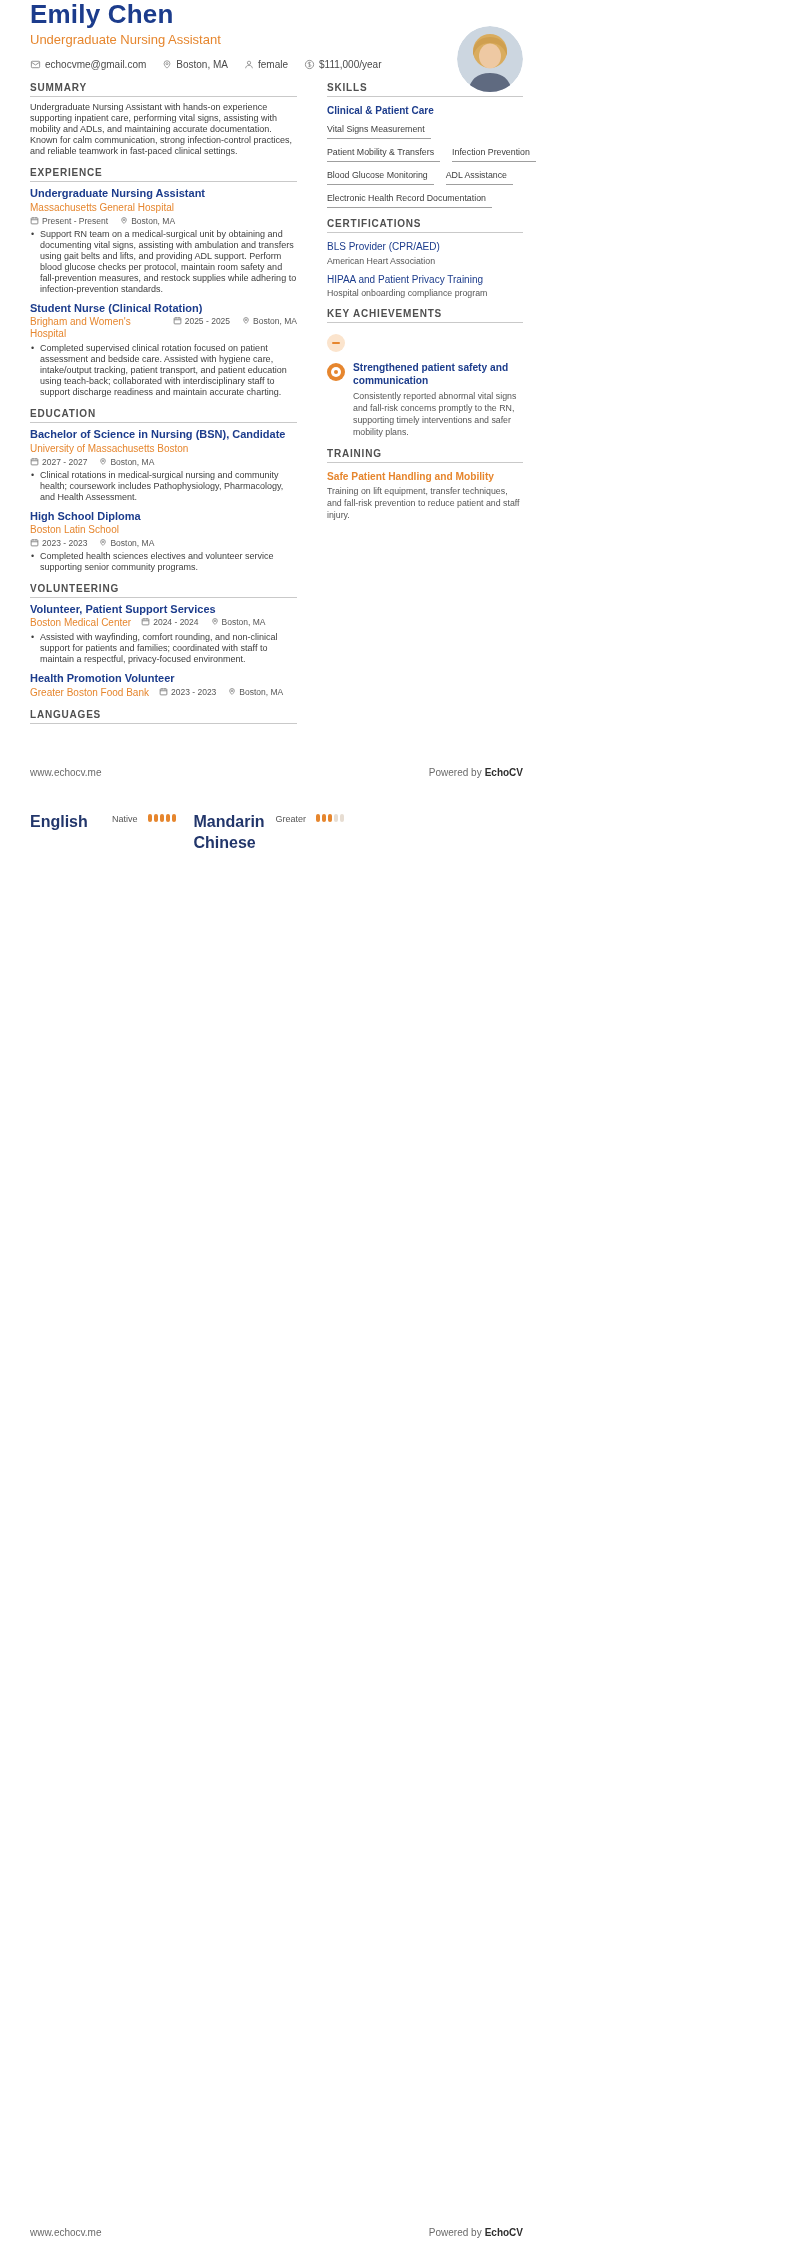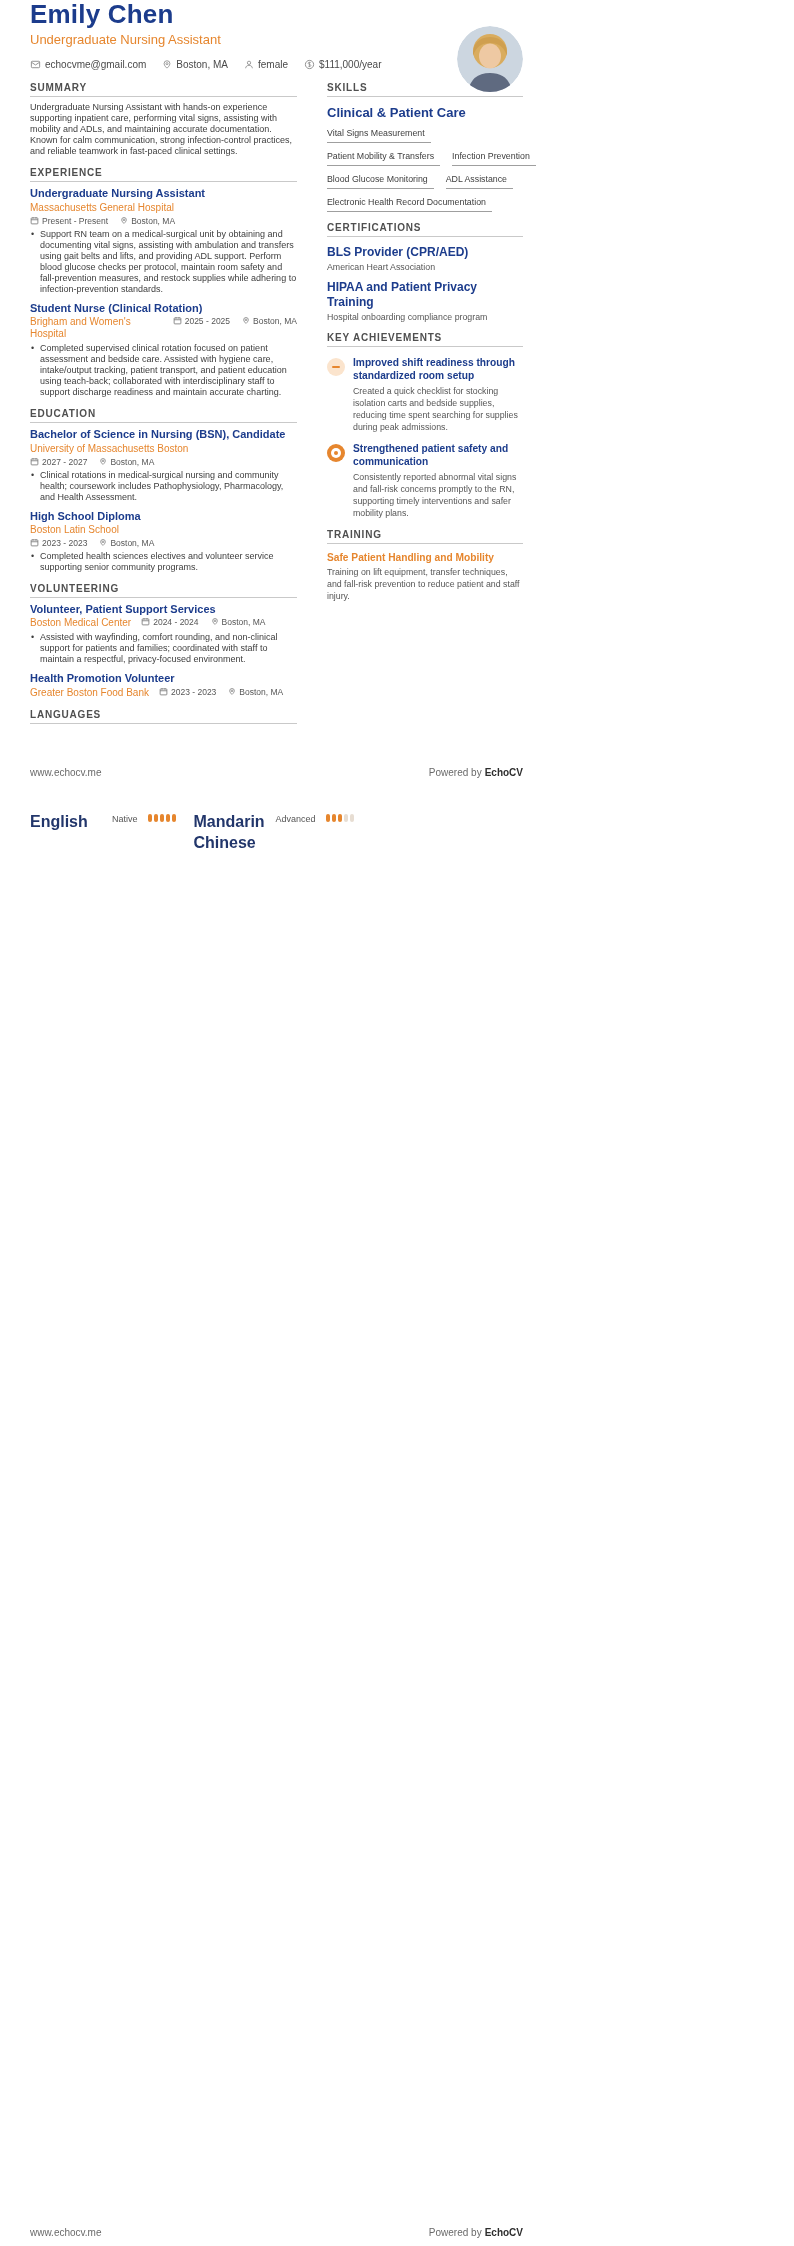--- a/index.html
+++ b/index.html
@@ -46,26 +46,26 @@
   .meta { margin-top:2px; display:flex; align-items:center; gap:12px; font-size:8.5px; color:#565656; }
   .sub-row .meta { margin-top:0; }
   .meta-chunk { display:flex; align-items:center; gap:3px; white-space:nowrap; }
   .meta-chunk svg { display:block; }
   .bullets { margin-top:3px; }
   .bullet { position:relative; padding-left:10px; font-size:9px; line-height:11px; color:#3d3d3d; }
   .bullet::before { content:"•"; position:absolute; left:1px; top:0; }
   .body-text { font-size:9px; line-height:11px; color:#3d3d3d; }
 
   
-  .group-title { margin-top:8px; font-size:13px; font-weight:600; color:#1c3c8c; }
+  .group-title { margin-top:8px; font-size:10px; font-weight:600; color:#1c3c8c; }
   .tags { margin-top:8px; }
   .tag-row { display:flex; gap:12px; margin-bottom:8px; }
   .tag { font-size:8.8px; color:#3d3d3d; white-space:nowrap; padding:0 6px 4px 0; border-bottom:1px solid #9f9f9f; }
   .cert { margin-top:8px; }
-  .cert-name { font-size:12px; font-weight:700; color:#1c3c8c; line-height:1.25; }
+  .cert-name { font-size:10px; font-weight:400; color:#1c3c8c; line-height:1.25; }
   .cert-org { margin-top:2px; font-size:8.8px; color:#565656; }
   .ach { display:flex; gap:8px; margin-top:10px; }
   .ach-icon { flex:0 0 18px; width:18px; height:18px; border-radius:50%; position:relative; margin-top:1px; }
   .ach-icon.dash { background:#fbe4cd; }
   .ach-icon.dash::before { content:""; position:absolute; left:5px; top:8px; width:8px; height:2px; border-radius:1px; background:#e6862e; }
   .ach-icon.target { background:#e6862e; }
   .ach-icon.target::before { content:""; position:absolute; left:4px; top:4px; width:10px; height:10px; border-radius:50%; background:#fff; }
   .ach-icon.target::after { content:""; position:absolute; left:7px; top:7px; width:4px; height:4px; border-radius:50%; background:#e6862e; }
   .ach-title { font-size:10.2px; font-weight:600; color:#1c3c8c; line-height:1.25; }
   .ach-text { margin-top:3px; font-size:8.8px; color:#565656; line-height:1.35; }
@@ -381,24 +381,20 @@
           <div class="cert">
             <div class="cert-name">HIPAA and Patient Privacy Training</div>
             <div class="cert-org">Hospital onboarding compliance program</div>
           </div>
         </div>
 
         <div class="section">
           <div class="section-h">KEY ACHIEVEMENTS</div>
           <div class="ach">
             <span class="ach-icon dash"></span>
-            <div>
-              <div class="ach-title">Improved shift readiness through standardized room setup</div>
-              <div class="ach-text">Created a quick checklist for stocking isolation carts and bedside supplies, reducing time spent searching for supplies during peak admissions.</div>
-            </div>
           </div>
           <div class="ach">
             <span class="ach-icon target"></span>
             <div>
               <div class="ach-title">Strengthened patient safety and communication</div>
               <div class="ach-text">Consistently reported abnormal vital signs and fall-risk concerns promptly to the RN, supporting timely interventions and safer mobility plans.</div>
             </div>
           </div>
         </div>
 
@@ -429,21 +425,21 @@
         <div class="lang-dots">
             <span class="dot filled"></span>
             <span class="dot filled"></span>
             <span class="dot filled"></span>
             <span class="dot filled"></span>
             <span class="dot filled"></span>
           </div>
       </div>
       <div class="lang">
         <div class="lang-name">Mandarin Chinese</div>
-        <div class="lang-level">Advanced</div>
+        <div class="lang-level">Greater</div>
         <div class="lang-dots">
             <span class="dot filled"></span>
             <span class="dot filled"></span>
             <span class="dot filled"></span>
             <span class="dot"></span>
             <span class="dot"></span>
           </div>
       </div>
     </div>
   </div>

